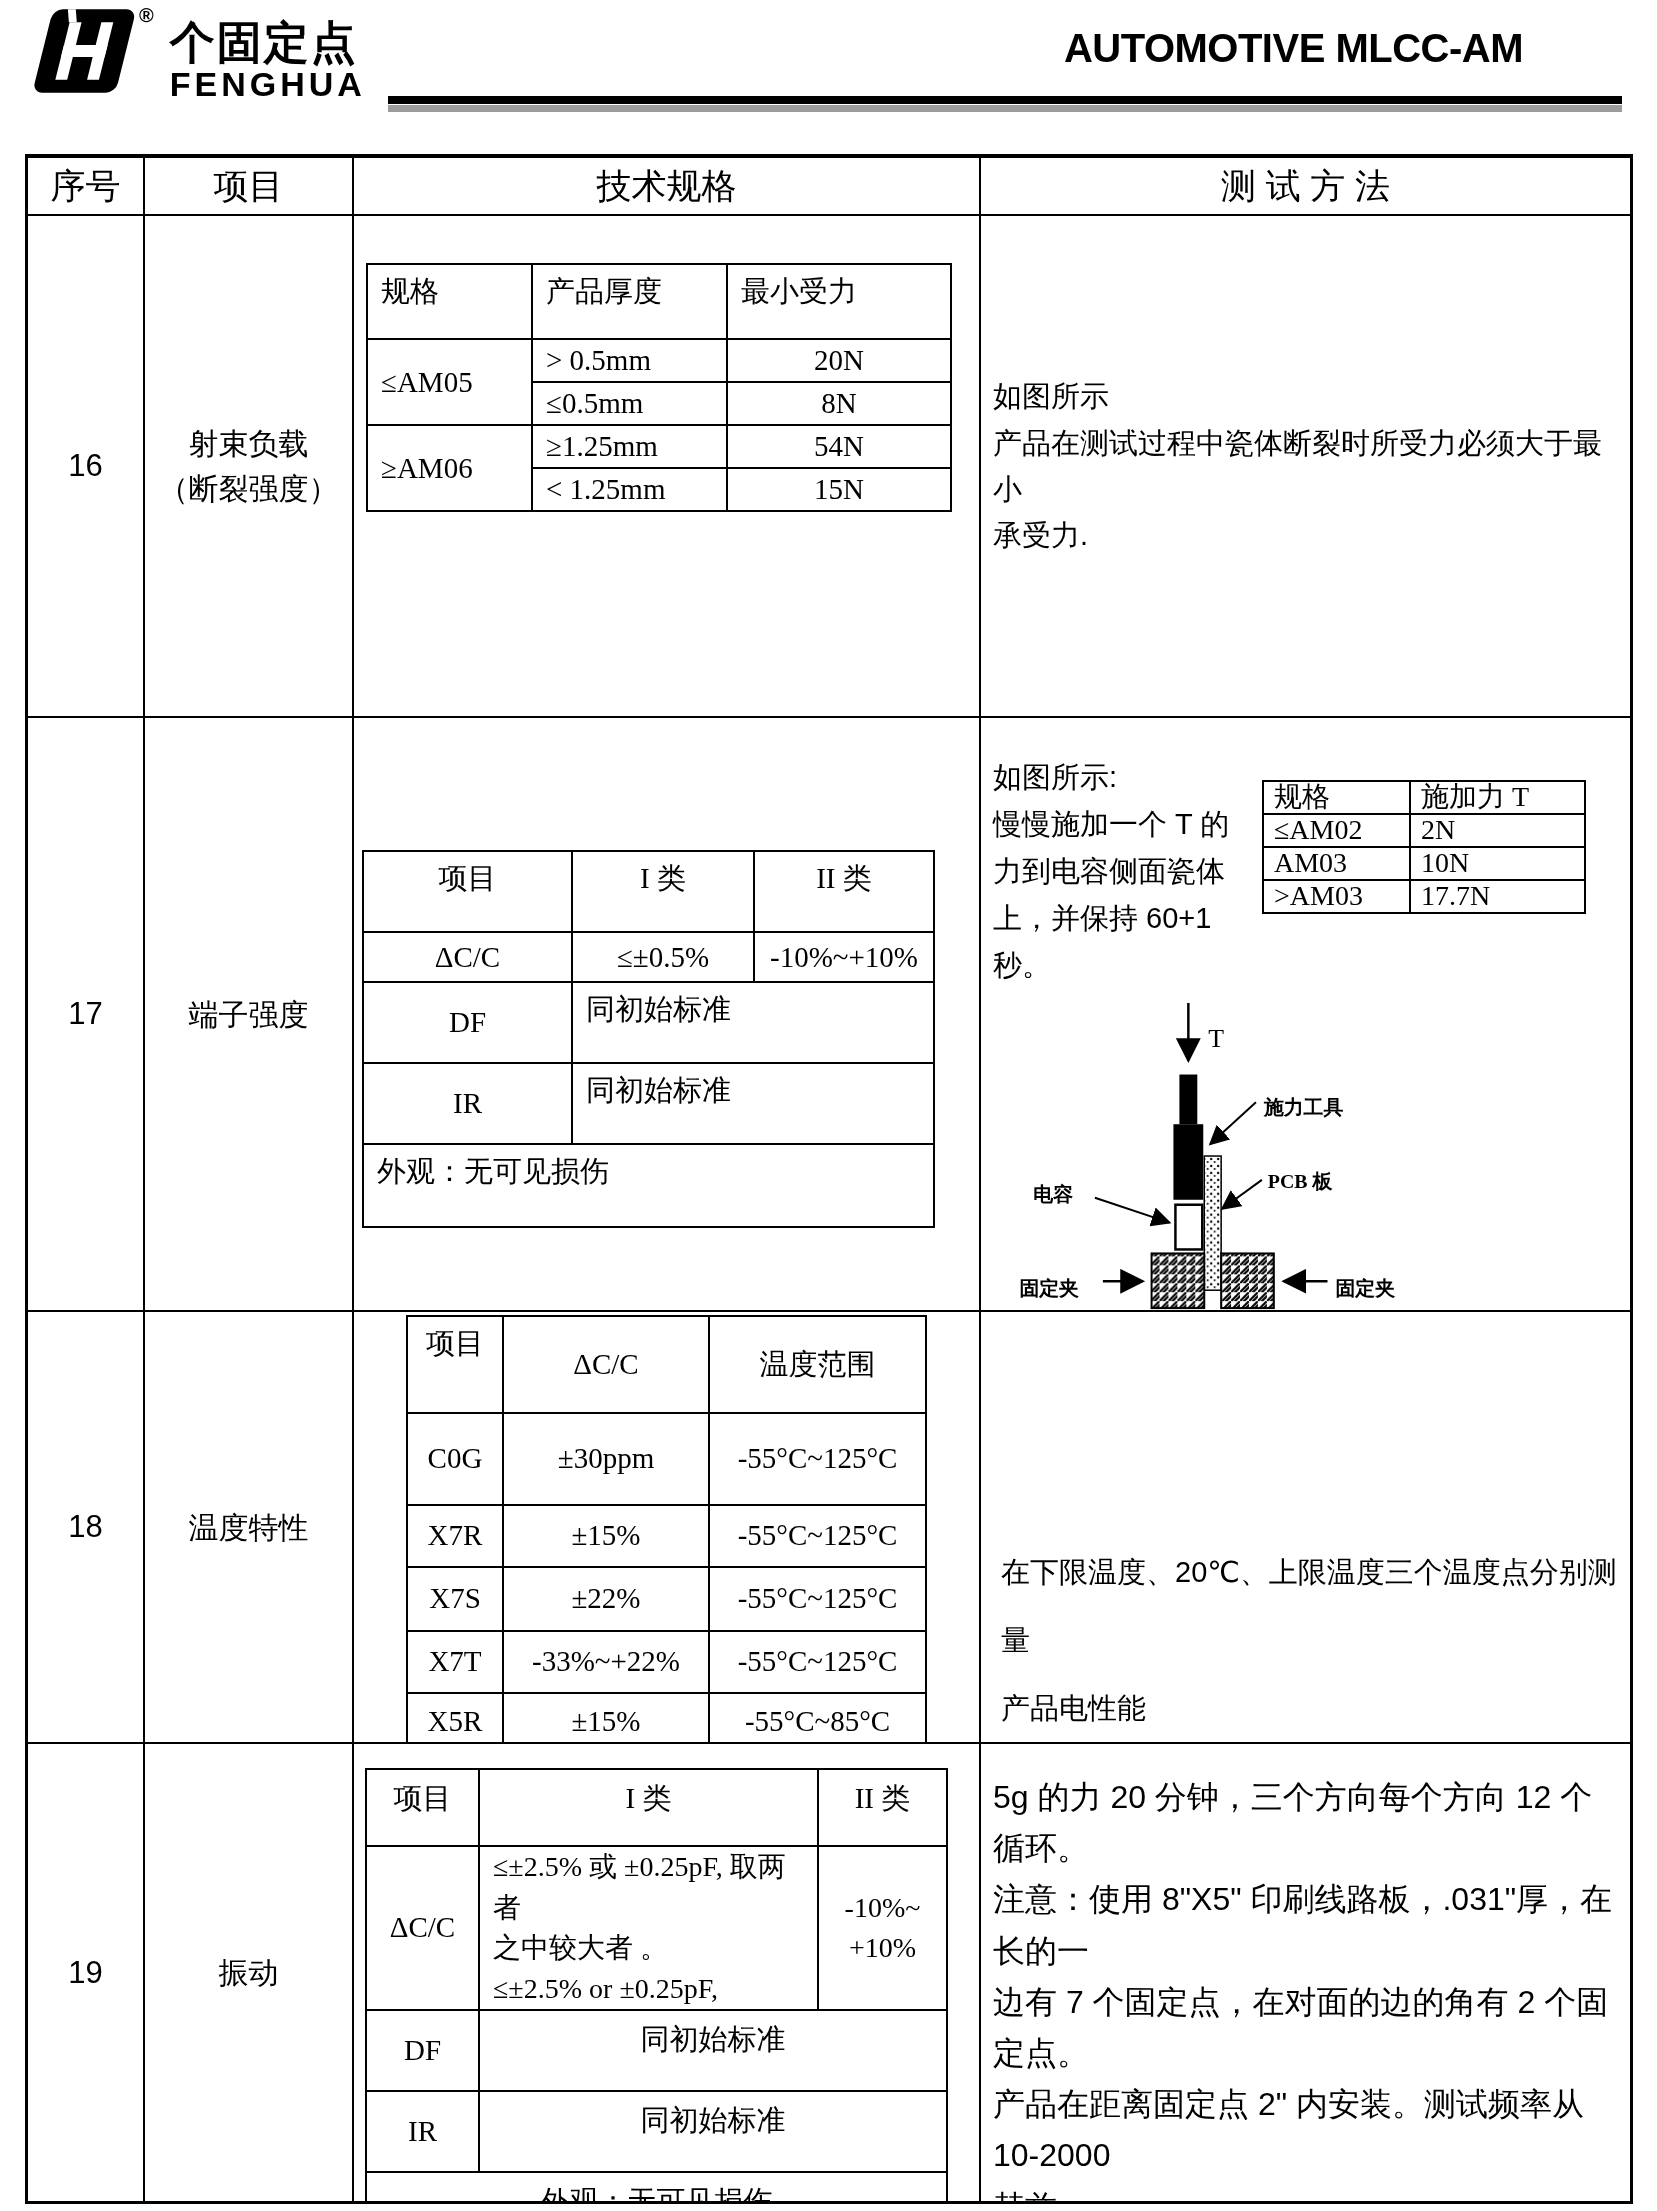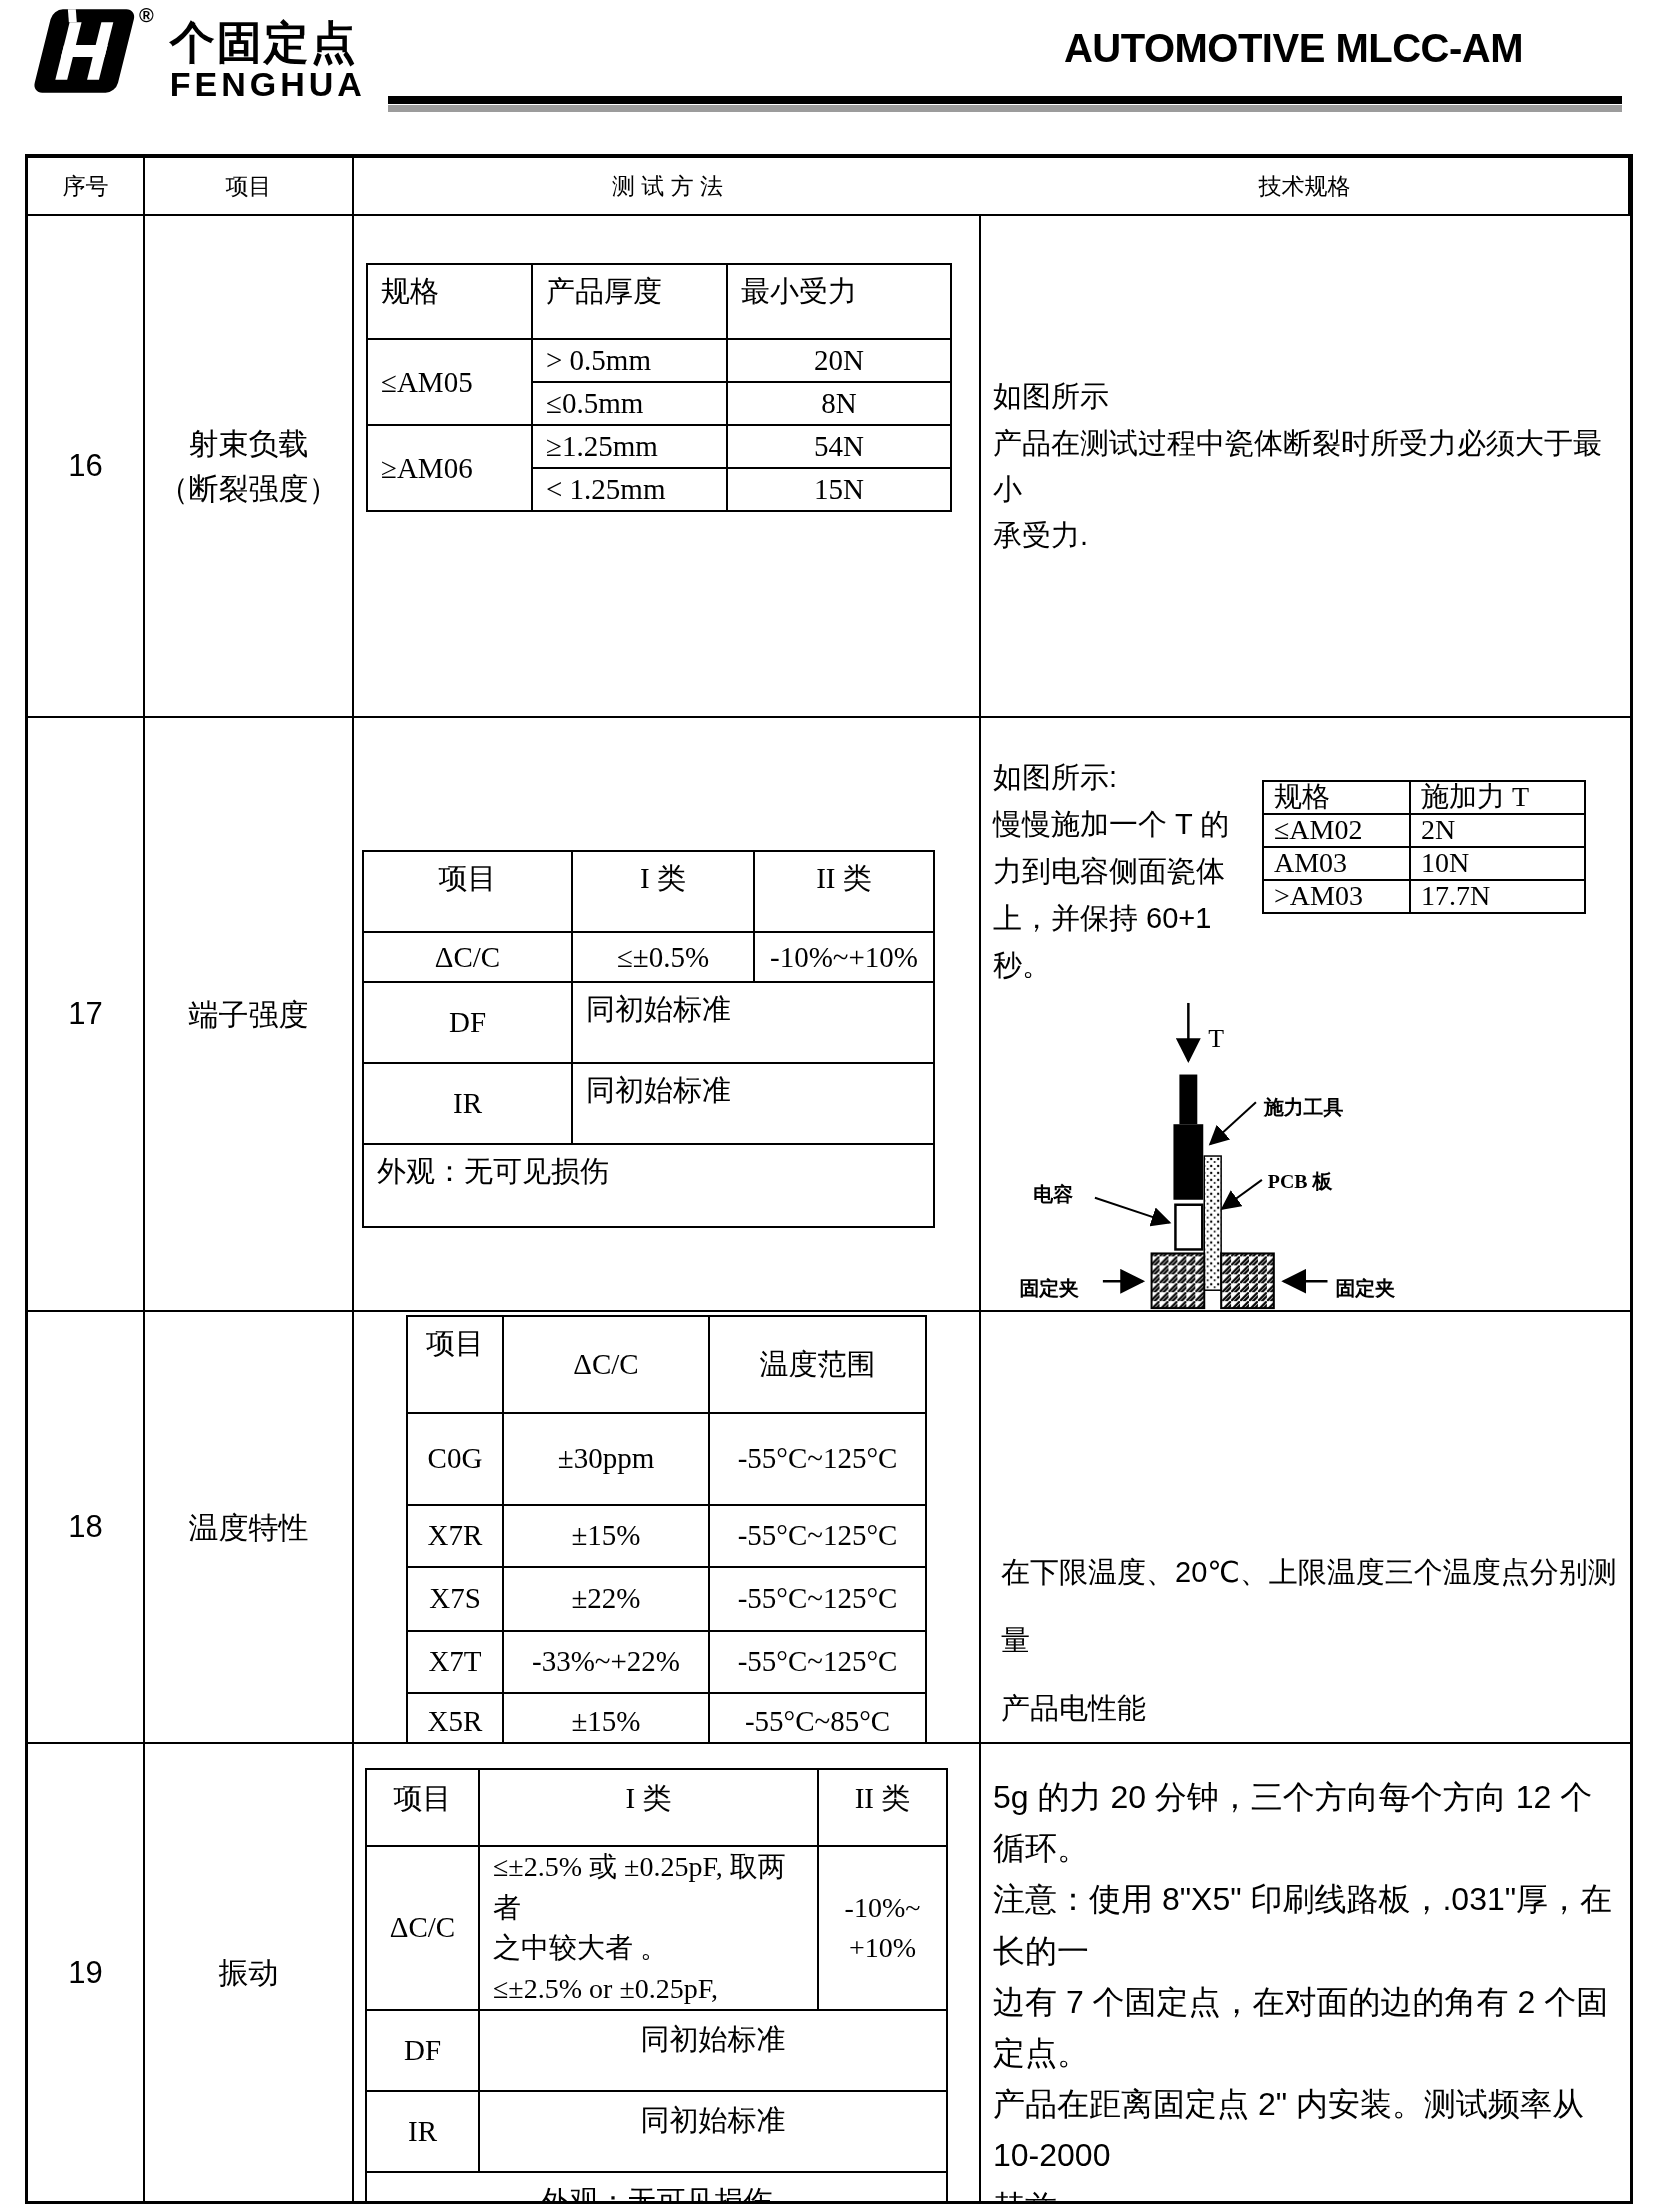--- a/index.html
+++ b/index.html
@@ -21,21 +21,21 @@
 
   
   .sheet{position:absolute;left:25px;top:154px;width:1608px;height:2050px;
          border:3px solid #000;border-top-width:4px;box-sizing:border-box;
          display:grid;grid-template-columns:117px 209px 627px 1fr;
          grid-template-rows:58px 502px 594px 432px 1fr;}
   .cell{border-right:2.5px solid #000;border-bottom:2.5px solid #000;
         box-sizing:border-box;overflow:hidden;background:#fff;}
   .lastcol{border-right:none;}
   .lastrow{border-bottom:none;}
-  .hc{display:flex;align-items:center;justify-content:center;font-size:23px;}
+  .hc{display:flex;align-items:center;justify-content:center;font-size:35px;}
   .no-cell{display:flex;align-items:center;justify-content:center;font-size:31px;}
   .item-cell{display:flex;align-items:center;justify-content:center;text-align:center;
              font-size:30px;white-space:pre-line;line-height:1.5;}
   .spec-cell{position:relative;}
   .method-cell{font-size:29px;line-height:1.6;}
 
   
   .t{border-collapse:collapse;table-layout:fixed;font-size:29px;font-family:Liberation Serif, serif;}
   .t td{border:2px solid #000;padding:0 6px;vertical-align:middle;overflow:hidden;}
   .al{text-align:left;padding-left:13px !important;}
@@ -95,22 +95,22 @@
   <div class="doc-title">AUTOMOTIVE MLCC-AM</div>
   <div class="rule">
     <div class="rule-black"></div>
     <div class="rule-gray"></div>
   </div>
 
   <div class="sheet">
 
     <div class="cell hc">序号</div>
     <div class="cell hc">项目</div>
+    <div class="cell hc">技术规格</div>
     <div class="cell hc lastcol">测 试 方 法</div>
-    <div class="cell hc">技术规格</div>
 
     <div class="cell no-cell">16</div>
     <div class="cell item-cell">射束负载
 （断裂强度）</div>
     <div class="cell spec-cell">
       <table class="t t16">
         <colgroup>
             <col style="width:165px">
             <col style="width:195px">
             <col style="width:224px">

